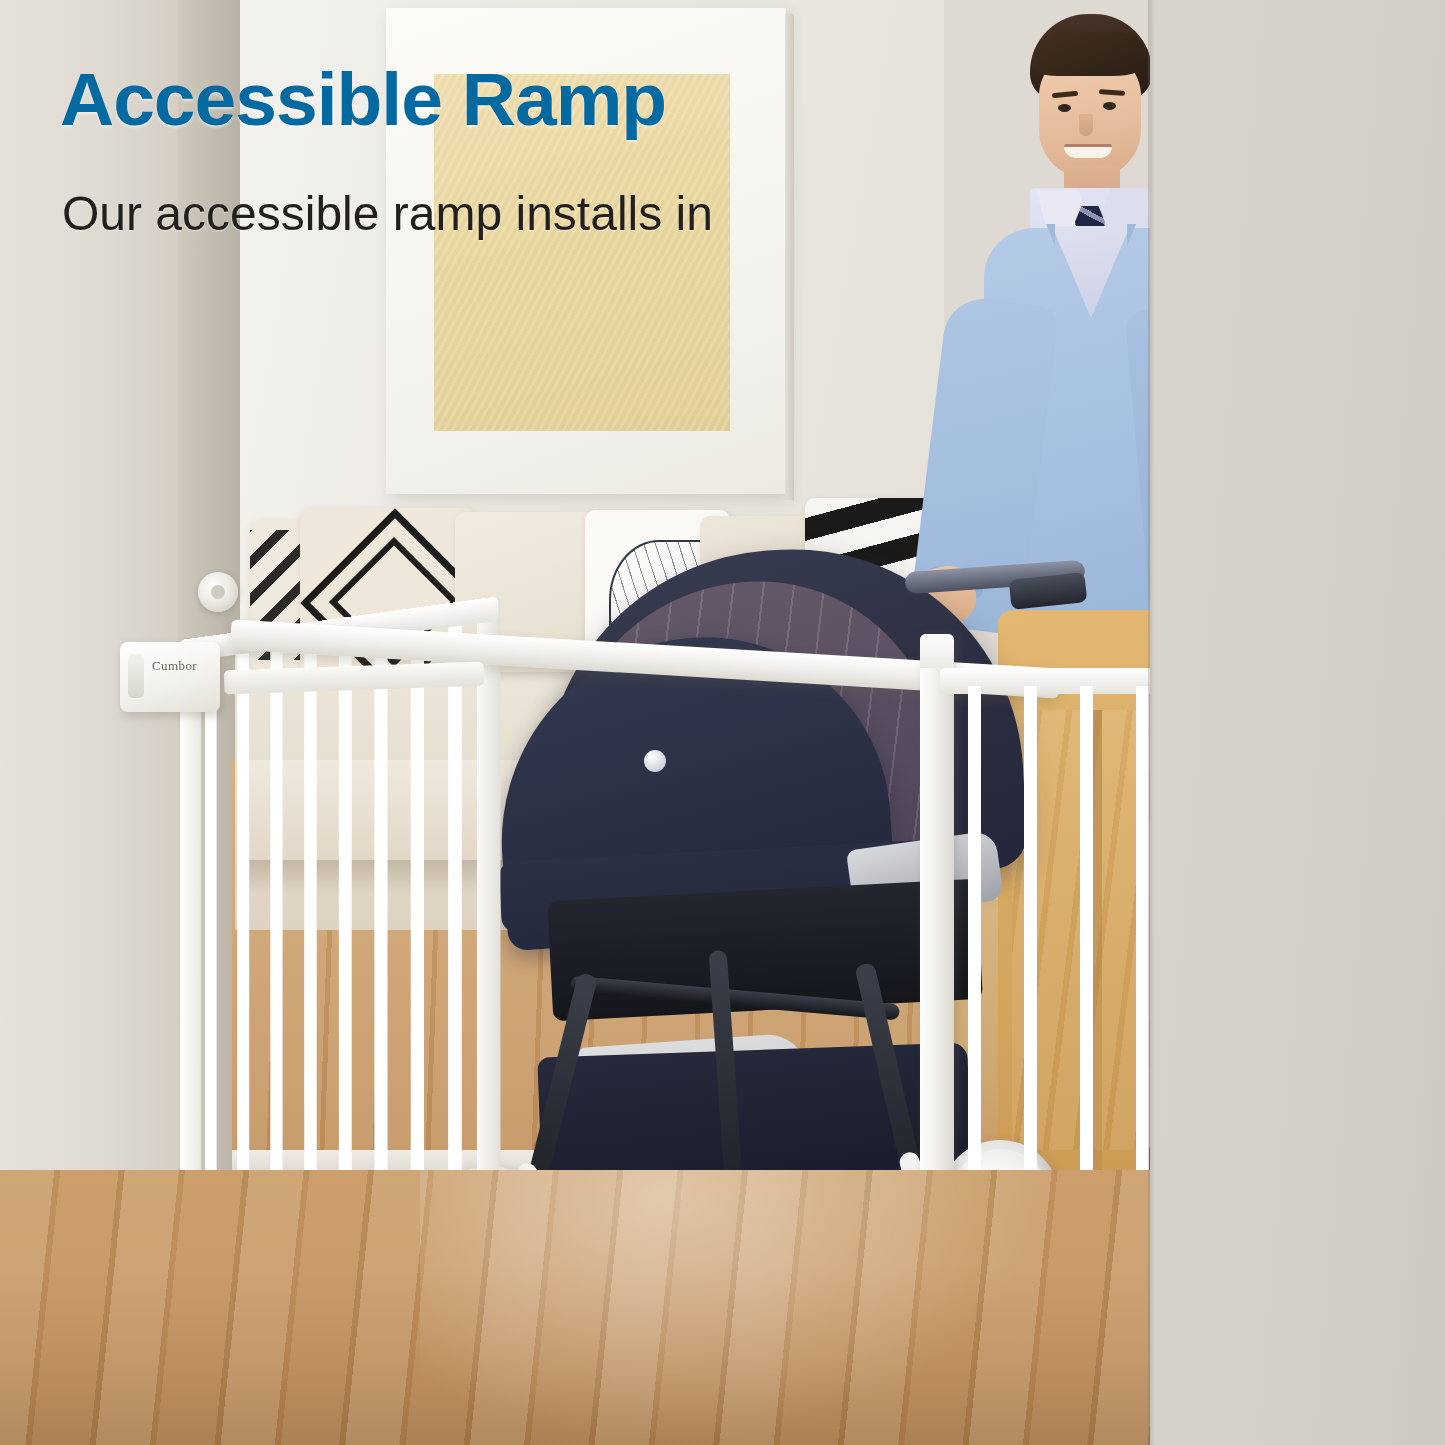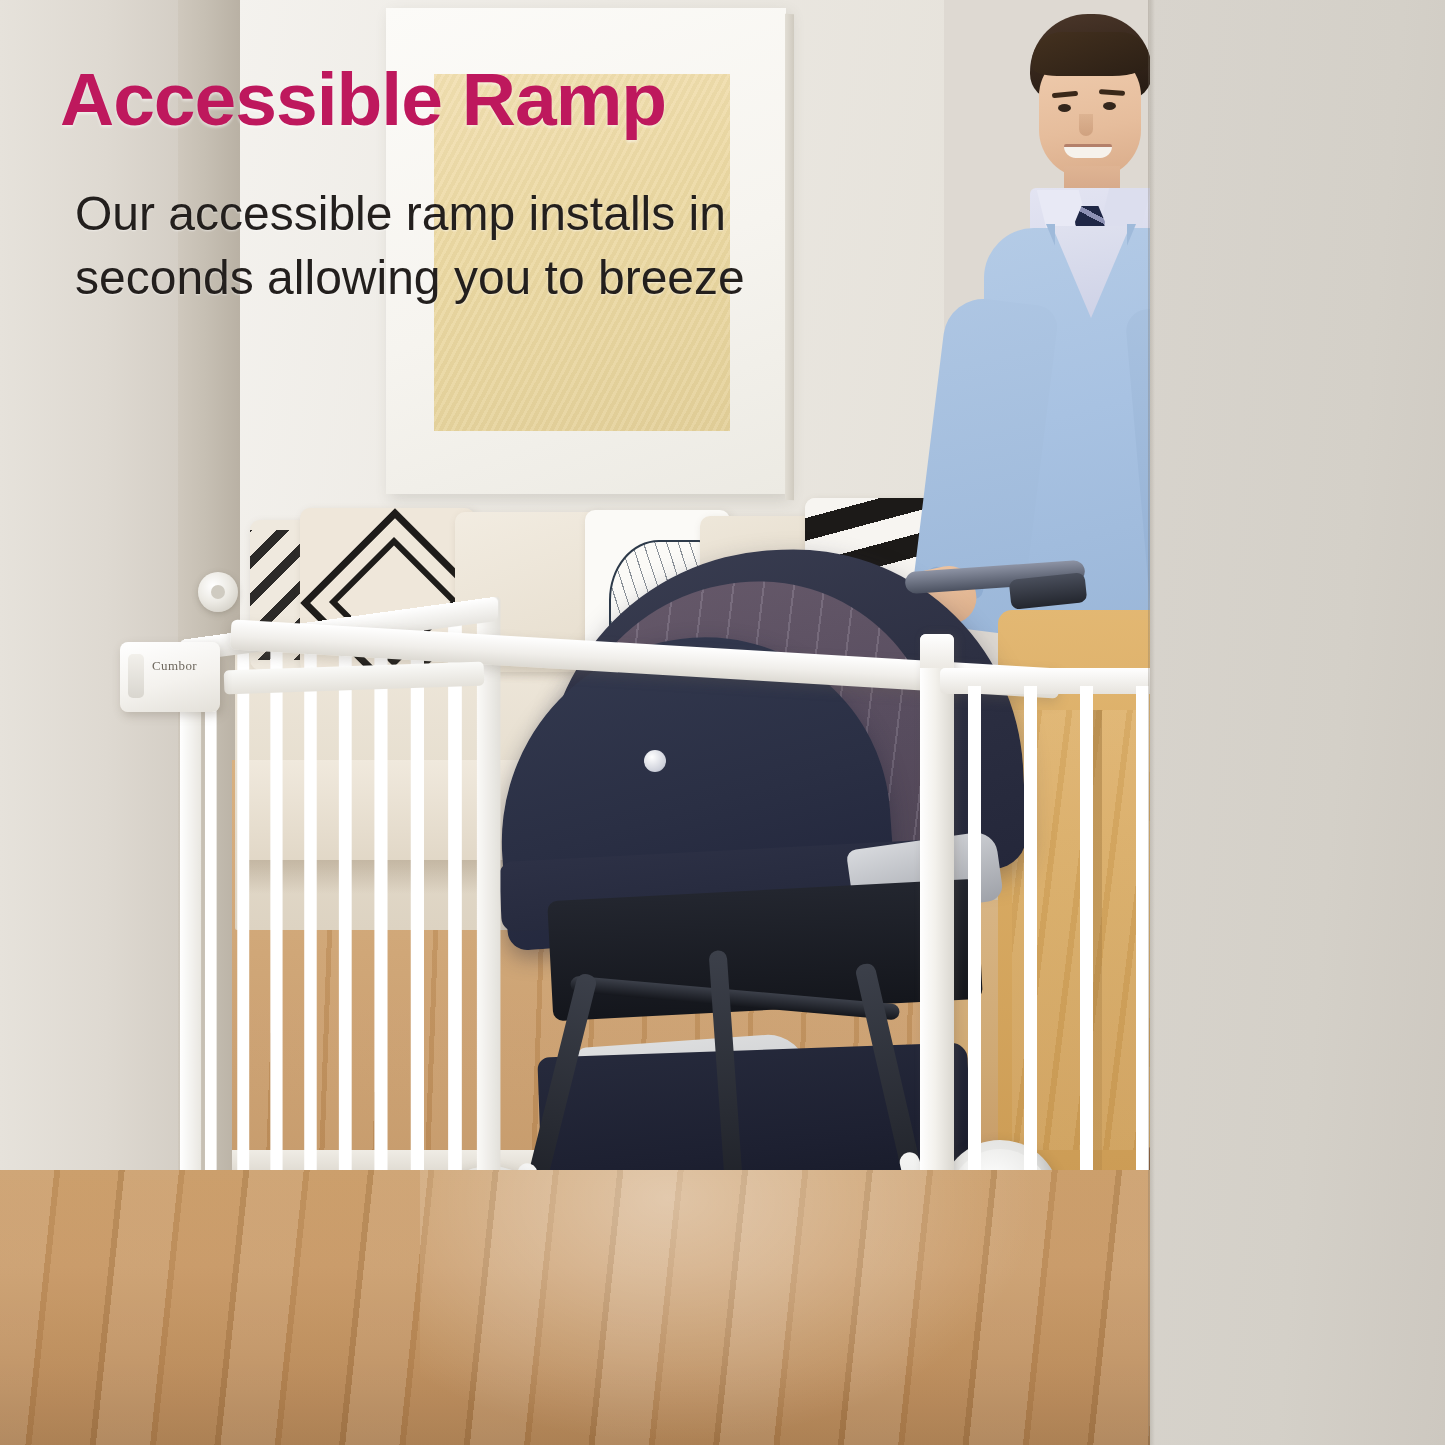--- a/index.html
+++ b/index.html
@@ -280,21 +280,21 @@
   .hub{position:absolute;border-radius:50%;background:linear-gradient(170deg,#3c3f48,#15171d);}
   .h1{left:66px;top:672px;width:44px;height:54px;}
   .h2{left:318px;top:710px;width:44px;height:54px;}
   .h3{left:502px;top:646px;width:40px;height:50px;}
 
   
   .headline{position:absolute;left:60px;top:62px;font-size:75px;font-weight:bold;
     letter-spacing:-1px;line-height:1;text-shadow:0 2px 3px rgba(255,255,255,.55);}
   .subcopy{position:absolute;left:62px;top:182px;width:790px;font-size:48px;
     line-height:1.33;color:#231f1d;text-shadow:0 1px 2px rgba(255,255,255,.5);}
-  .subcopy div{white-space:nowrap;margin-left:13px;}
+  .subcopy div{white-space:nowrap;}
 </style>
 </head>
 <body>
 
 <div id="stage">
 
   <div class="wall-left-far"></div>
   <div class="wall-back"></div>
   <div class="wall-jamb"></div>
 
@@ -410,19 +410,18 @@
   <div class="bolt b3"></div>
   <div class="bolt b4"></div>
 
   <div class="floor">
     <div class="floor-planks"></div>
     <div class="floor-sheen"></div>
   </div>
   <div class="wall-right"></div>
   <div class="wall-right-edge"></div>
 
-  <h1 class="headline" style="color: #be185d;">Accessible Ramp</h1>
+  <h1 class="headline" style="color: #0369a1;">Accessible Ramp</h1>
   <div class="subcopy" style="color: rgb(35, 31, 29);">
     <div>Our accessible ramp installs in</div>
-    <div>seconds allowing you to breeze</div>
   </div>
 
 </div>
 
 </body></html>

